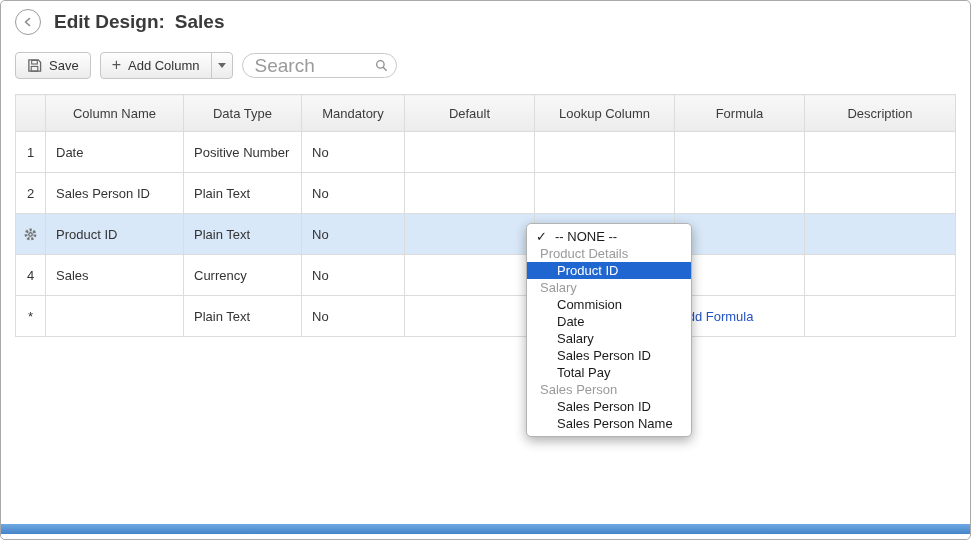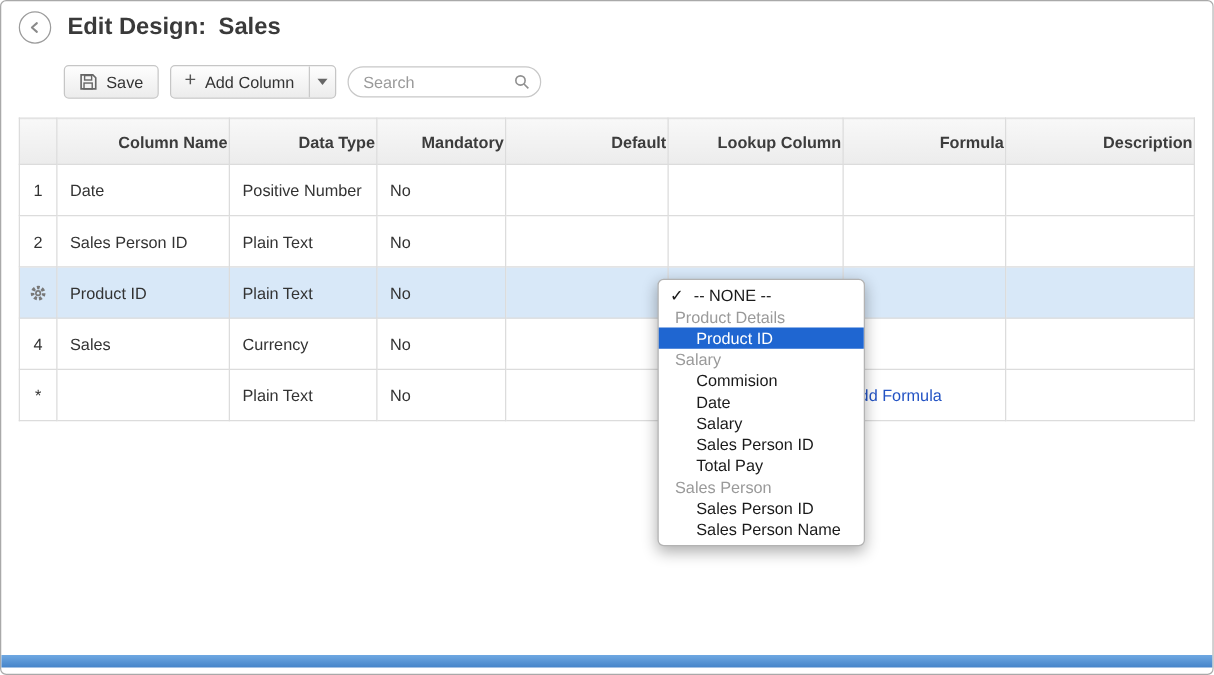--- a/index.html
+++ b/index.html
@@ -5,36 +5,36 @@
   html,body{margin:0;padding:0;background:#ffffff;}
   body{width:971px;height:540px;position:relative;font-family:"Liberation Sans",sans-serif;-webkit-font-smoothing:antialiased;}
   .window{position:absolute;inset:0;border:1px solid #a9a9a9;border-radius:5px;background:#fff;overflow:hidden;box-sizing:border-box;}
 
   
   .header{position:absolute;top:8px;left:14px;display:flex;align-items:center;gap:13px;}
   .back-btn{width:26px;height:26px;border-radius:50%;border:1px solid #9c9c9c;background:#fff;display:flex;align-items:center;justify-content:center;cursor:pointer;padding:0;}
   .page-title{font-size:19px;font-weight:bold;color:#3a3a3a;display:flex;gap:10px;margin:0;}
 
   
-  .toolbar{position:absolute;top:51px;left:14px;display:flex;align-items:center;gap:9px;margin-left:36px;}
+  .toolbar{position:absolute;top:51px;left:14px;display:flex;align-items:center;gap:9px;}
   .btn{display:flex;align-items:center;gap:7px;height:27px;padding:0 11px;border:1px solid #c6c6c6;border-radius:4px;background:linear-gradient(#fefefe,#ececec);font-size:13px;color:#333;cursor:pointer;box-sizing:border-box;}
   .split{display:flex;align-items:stretch;height:27px;border:1px solid #c6c6c6;border-radius:4px;background:linear-gradient(#fefefe,#ececec);box-sizing:border-box;overflow:hidden;}
   .split .main{display:flex;align-items:center;gap:7px;padding:0 11px;font-size:13px;color:#333;cursor:pointer;}
   .split .caret-seg{display:flex;align-items:center;justify-content:center;width:20px;border-left:1px solid #c9c9c9;cursor:pointer;}
   .plus{font-size:16px;color:#555;line-height:1;margin-top:-1px;}
   .caret{width:0;height:0;border-left:4px solid transparent;border-right:4px solid transparent;border-top:5px solid #666;}
   .search{position:relative;}
-  .search input{width:155px;height:25px;border:1px solid #c8c8c8;border-radius:13px;padding:0 28px 0 12px;font-size:13px;color:#333;outline:none;box-sizing:border-box;font-family:"Liberation Sans",sans-serif;}
+  .search input{width:155px;height:25px;border:1px solid #c8c8c8;border-radius:13px;padding:0 28px 0 12px;font-size:19px;color:#333;outline:none;box-sizing:border-box;font-family:"Liberation Sans",sans-serif;}
   .search input::placeholder{color:#9a9a9a;}
   .search .mag{position:absolute;right:9px;top:6px;}
 
   
   table{position:absolute;left:14px;top:93px;width:calc(100% - 28px);border-collapse:collapse;table-layout:fixed;font-size:13px;color:#333;}
   th,td{border:1px solid #dcdcdc;box-sizing:border-box;}
-  thead th{height:37px;background:linear-gradient(#f8f8f8,#ececec);font-size:13px;font-weight:bold;color:#3c3c3c;text-align:right;}
+  thead th{height:37px;background:linear-gradient(#f8f8f8,#ececec);font-size:13px;font-weight:normal;color:#3c3c3c;text-align:center;}
   tbody td{height:41px;padding:0 0 0 10px;background:#fff;text-align:left;}
   tbody td.num{text-align:center;padding:0;color:#333;}
   tr.selected td{background:#d8e8f8;}
   .link{color:#2353c4;text-decoration:none;cursor:pointer;white-space:nowrap;}
 
   
   .dropdown{position:absolute;left:525px;top:222px;width:166px;background:#fff;border:1px solid #b3b3b3;border-radius:5px;box-shadow:0 4px 12px rgba(0,0,0,0.32);padding:4px 0;z-index:10;font-size:13px;box-sizing:border-box;}
   .dd-item{height:17px;line-height:17px;padding-left:30px;color:#1a1a1a;cursor:pointer;white-space:nowrap;}
   .dd-none{position:relative;padding-left:28px;}
   .dd-check{position:absolute;left:9px;top:0;color:#1a1a1a;}

